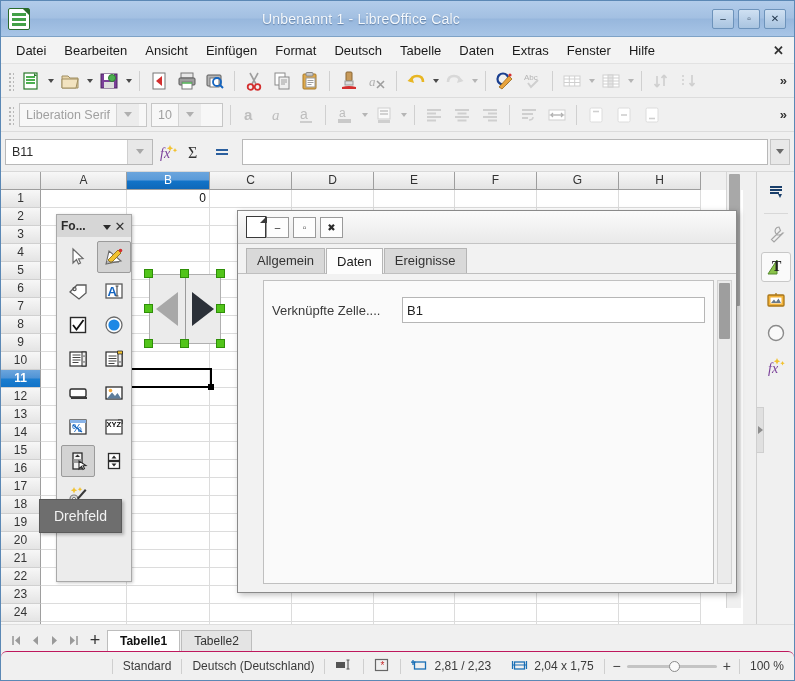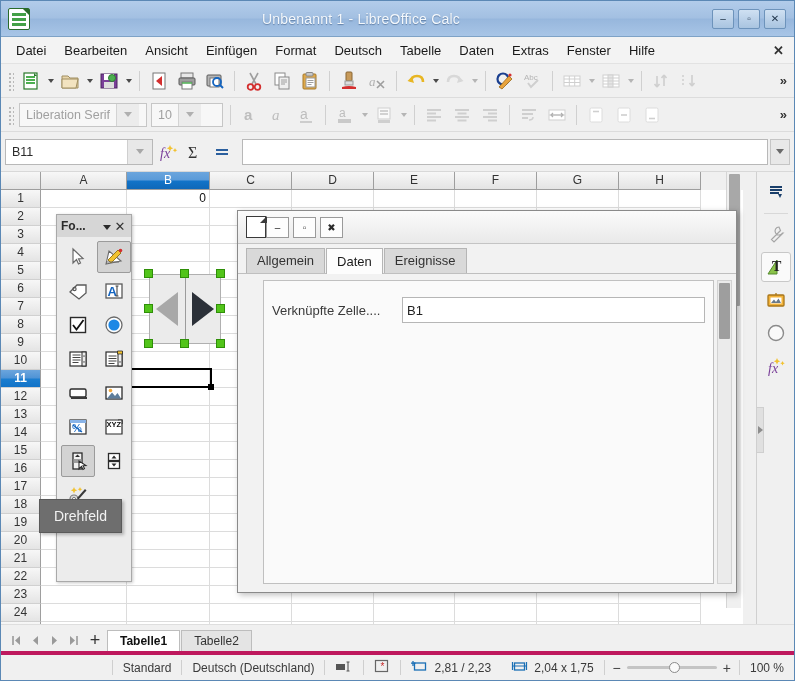--- a/index.html
+++ b/index.html
@@ -293,22 +293,22 @@
   .sheettab {
     height: 21px; line-height: 20px; padding: 0 12px; font-size: 12px; color: #333;
     border: 1px solid #bdbdbd; border-bottom: none; background: #e4e4e4;
     margin-right: 1px; cursor: pointer; flex: 0 0 auto;
   }
   .sheettab.active { background: #fff; font-weight: bold; color: #111; }
 
   
   .statusbar {
     position: absolute; left: 0; right: 0; bottom: 0; height: 29px;
-    background: #f0f0f0; border-top: 4px solid #be185d;
-    display: flex; align-items: center; font-size: 12px; color: #3a3a3a;
+    background: #f0f0f0; border-top: 1px solid #be185d;
+    display: flex; align-items: center; font-size: 12px; color: #3a3a3a; border-radius: 6px;
   }
   .st-cell { padding: 0 10px; white-space: nowrap; }
   .st-sep { width: 1px; height: 15px; background: #cfcfcf; flex: 0 0 auto; }
   .zoomslider {
     display: flex; align-items: center; gap: 6px; padding: 0 8px; flex: 0 0 auto;
   }
   .zs-line { width: 90px; height: 3px; background: #c4c4c4; border-radius: 2px; position: relative; }
   .zs-knob {
     position: absolute; left: 42px; top: -4px; width: 11px; height: 11px;
     background: #fafafa; border: 1px solid #8a8a8a; border-radius: 50%; cursor: pointer;

